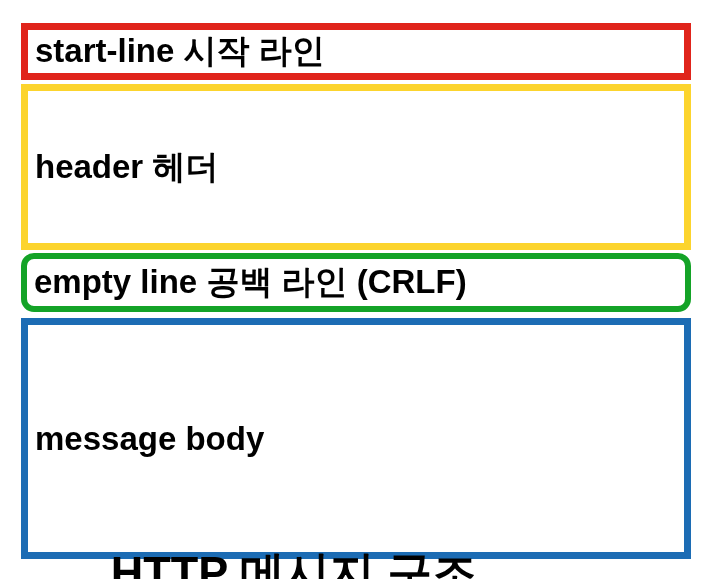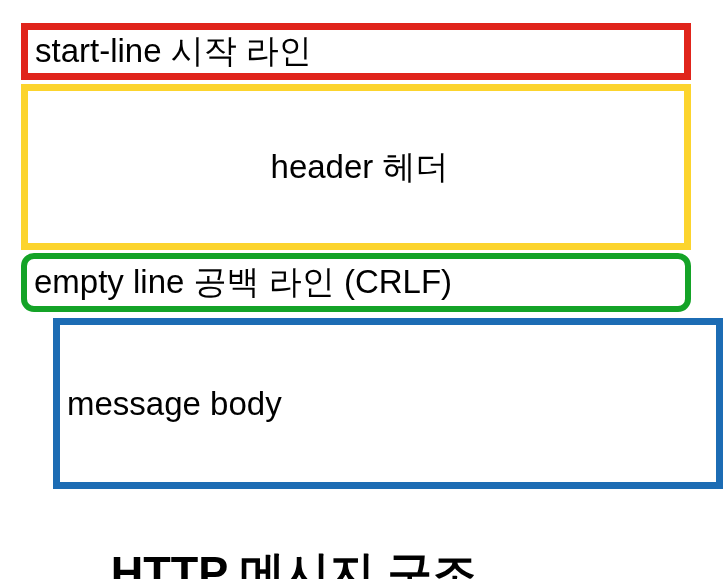--- a/index.html
+++ b/index.html
@@ -19,31 +19,31 @@
     position: absolute;
     left: 21px;
     width: 670px;
     box-sizing: border-box;
     border-style: solid;
     background: #ffffff;
     display: flex;
     align-items: center;
   }
   .box-label {
-    font-weight: normal;
+    font-weight: bold;
     font-size: 33px;
     color: #000000;
     padding-left: 7px;
     letter-spacing: 0px;
     white-space: nowrap;
   }
   .box-startline   { top: 23px;  height: 57px;  border-width: 7px; }
   .box-header      { top: 84px;  height: 166px; border-width: 7px; }
   .box-emptyline   { top: 253px; height: 59px;  border-width: 6px; border-radius: 13px; }
-  .box-messagebody { top: 318px; height: 171px; border-width: 7px; margin-left: 32px; }
+  .box-messagebody { top: 318px; height: 241px; border-width: 7px; }
   .diagram-title {
     position: absolute;
     top: 540px;
     left: 0;
     width: 588px;
     height: 65px;
     display: flex;
     align-items: center;
     justify-content: center;
     font-weight: bold;
@@ -54,21 +54,21 @@
 </style>
 </head>
 <body>
 
 <div class="canvas">
 
   <div class="box box-startline" style="border-color: rgb(224, 36, 27);">
     <span class="box-label">start-line 시작 라인</span>
   </div>
 
-  <div class="box box-header" style="border-color: rgb(252, 212, 45); justify-content: center;">
+  <div class="box box-header" style="border-color: rgb(252, 212, 45);">
     <span class="box-label">header 헤더</span>
   </div>
 
   <div class="box box-emptyline" style="border-color: rgb(20, 163, 39);">
     <span class="box-label">empty line 공백 라인 (CRLF)</span>
   </div>
 
   <div class="box box-messagebody" style="border-color: rgb(28, 108, 180);">
     <span class="box-label">message body</span>
   </div>

